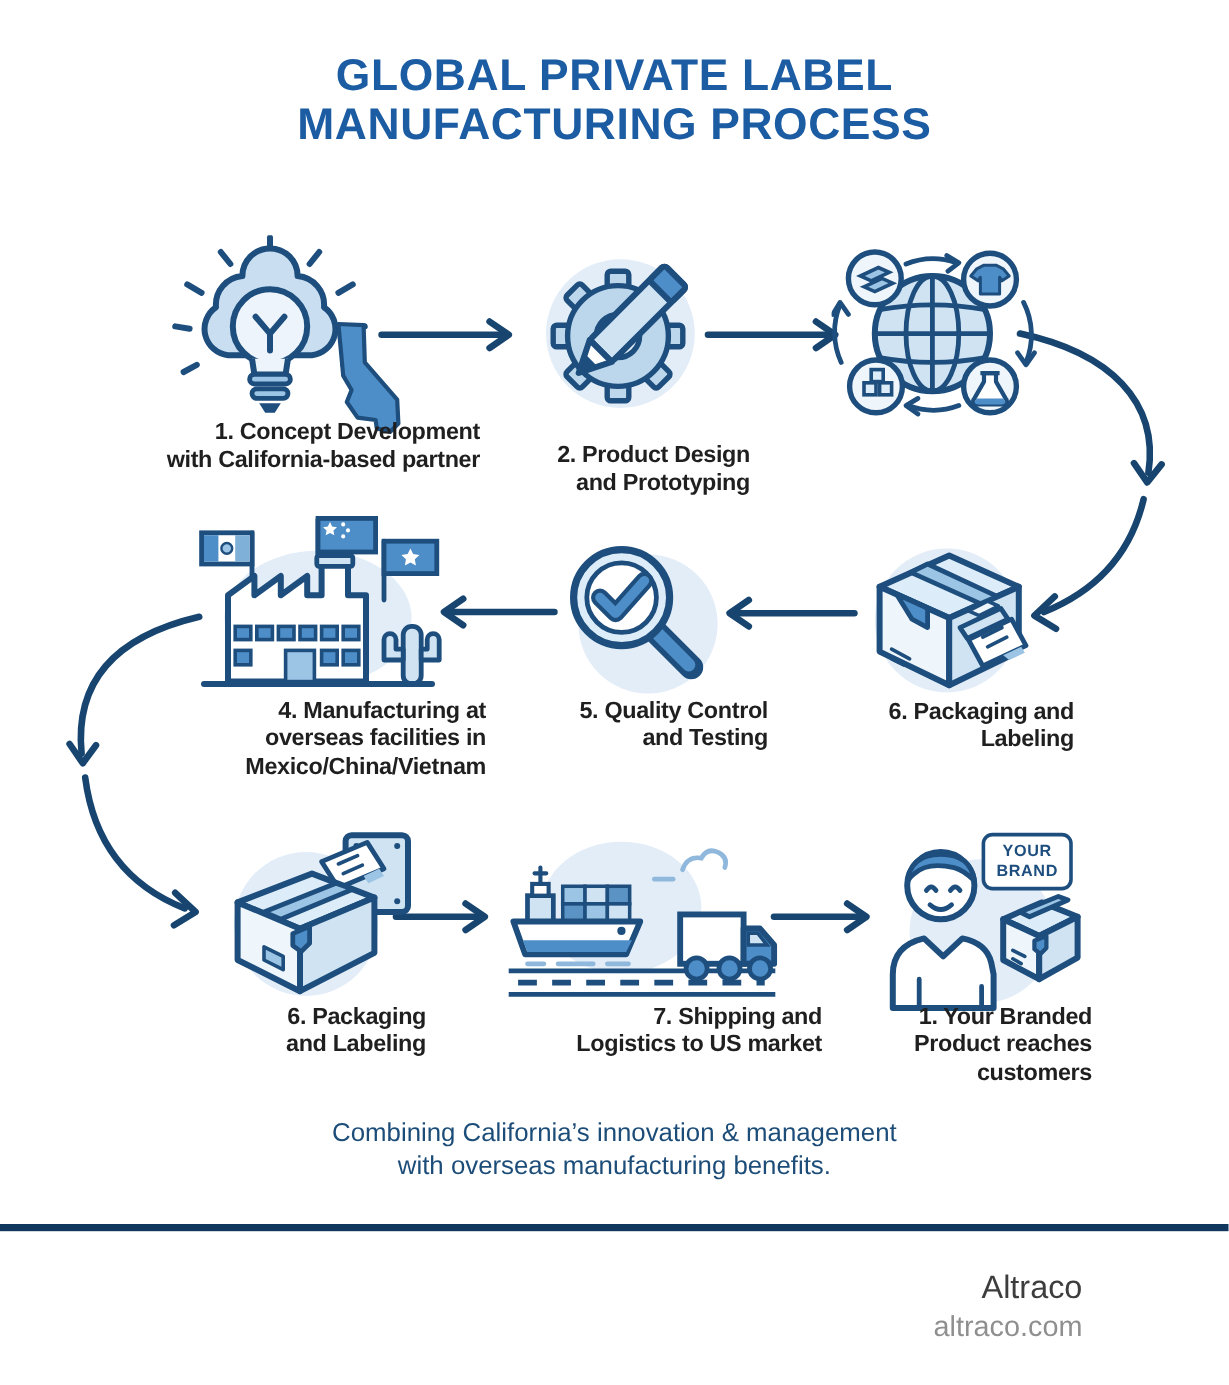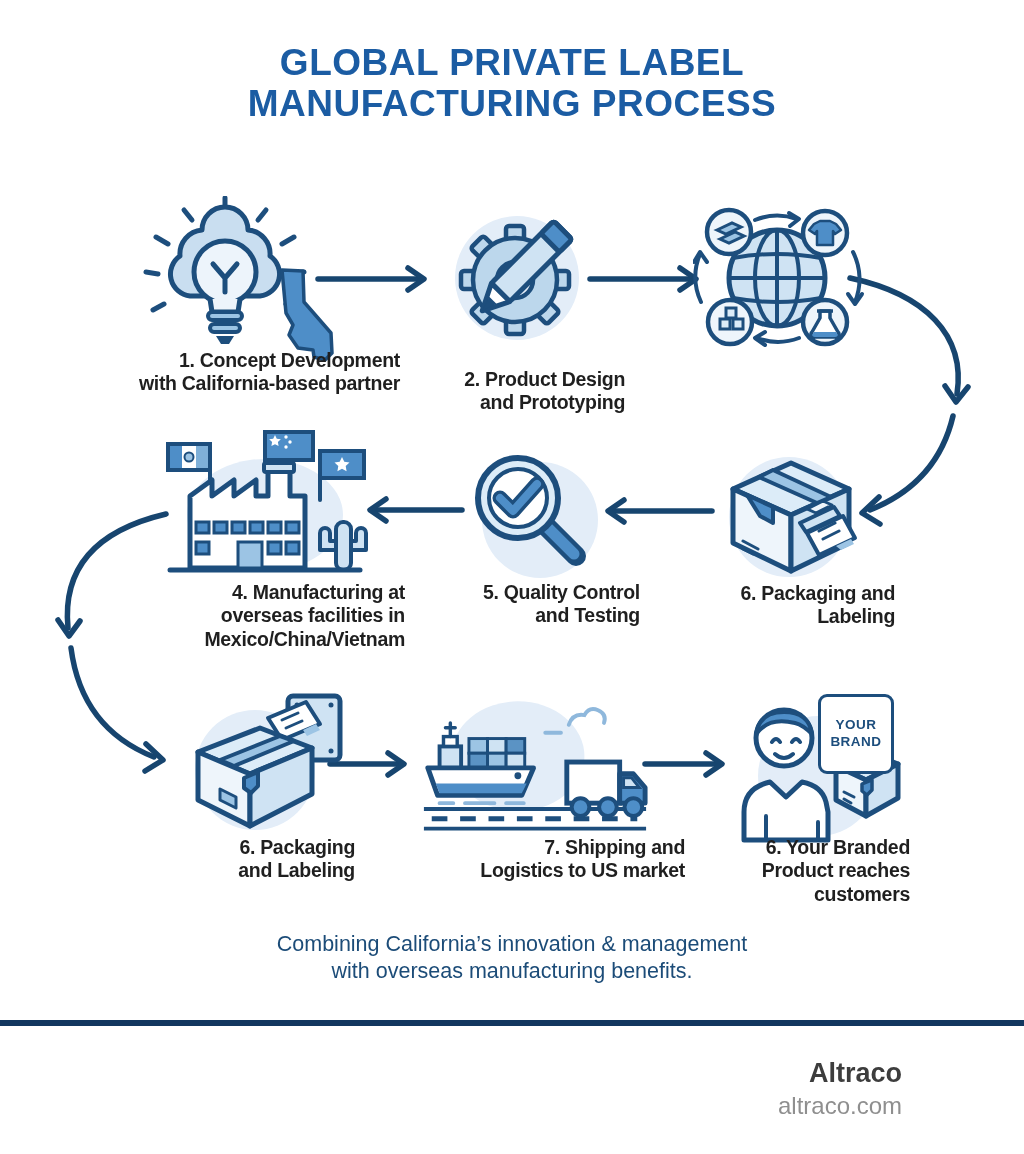--- a/index.html
+++ b/index.html
@@ -10,23 +10,23 @@
          letter-spacing:.5px;white-space:pre-line;}
   .flow{position:absolute;left:0;top:0;width:1024px;height:1154px;}
   .icon{position:absolute;}
   .icon svg{width:100%;height:100%;display:block;}
   .step-label{position:absolute;text-align:right;font-weight:bold;font-size:19.5px;
               line-height:1.2;color:#1f1f1f;letter-spacing:-.3px;white-space:pre-line;}
   .caption{position:absolute;top:931px;left:0;width:100%;text-align:center;
            font-size:21.5px;color:#1c4c78;line-height:1.24;white-space:pre-line;}
   .divider{position:absolute;top:1020px;left:0;width:100%;height:6px;background:#12375f;}
   .footer{position:absolute;top:1058px;right:122px;text-align:right;}
-  .brand{font-size:27px;font-weight:bold;color:#3d3d3d;}
+  .brand{font-size:27px;font-weight:normal;color:#3d3d3d;}
   .site{font-size:24px;color:#8f8f8f;margin-top:3px;}
-  .brand-sign{position:absolute;left:100px;top:6px;width:70px;padding:20px 0;
+  .brand-sign{position:absolute;left:100px;top:6px;width:70px;padding:4px 0;
               border:3.5px solid #1d4e7d;border-radius:9px;background:#fff;text-align:center;
               font-weight:bold;font-size:13.5px;line-height:1.25;color:#1d4e7d;
               letter-spacing:.5px;white-space:pre-line;}
 </style>
 </head>
 <body>
 
 <div class="page">
 
   <h1 class="title">GLOBAL PRIVATE LABEL
@@ -329,21 +329,21 @@
         <path d="M118 78 V112 L148 128 V92 Z" fill="#eef5fb" stroke-width="5"></path>
         <path d="M180 76 V110 L148 128 V92 Z" fill="#cfe3f3" stroke-width="5"></path>
         <path d="M132 72 L164 59 L172 62 L140 76 Z" fill="#9cc4e4" stroke-width="4"></path>
         <path d="M144 96 l10 -4 v10 l-5 5 -5 -4 z" fill="#4e8ec8" stroke-width="3.5"></path>
       </g>
       <path d="M126 104 l10 5 M126 111 l7 4" stroke="#1d4e7d" stroke-width="3" stroke-linecap="round" fill="none"></path>
     </svg>
     <div class="brand-sign">YOUR
 BRAND</div>
   </div>
-  <div class="step-label" style="left:710px;top:836px;width:200px">6. Your Branded
+  <div class="step-label" style="left:710px;top:836px;width:200px">1. Your Branded
 Product reaches
 customers</div>
 
   <div class="caption">Combining California’s innovation &amp; management
 with overseas manufacturing benefits.</div>
 
   <div class="divider"></div>
 
   <div class="footer">
     <div class="brand">Altraco</div>

